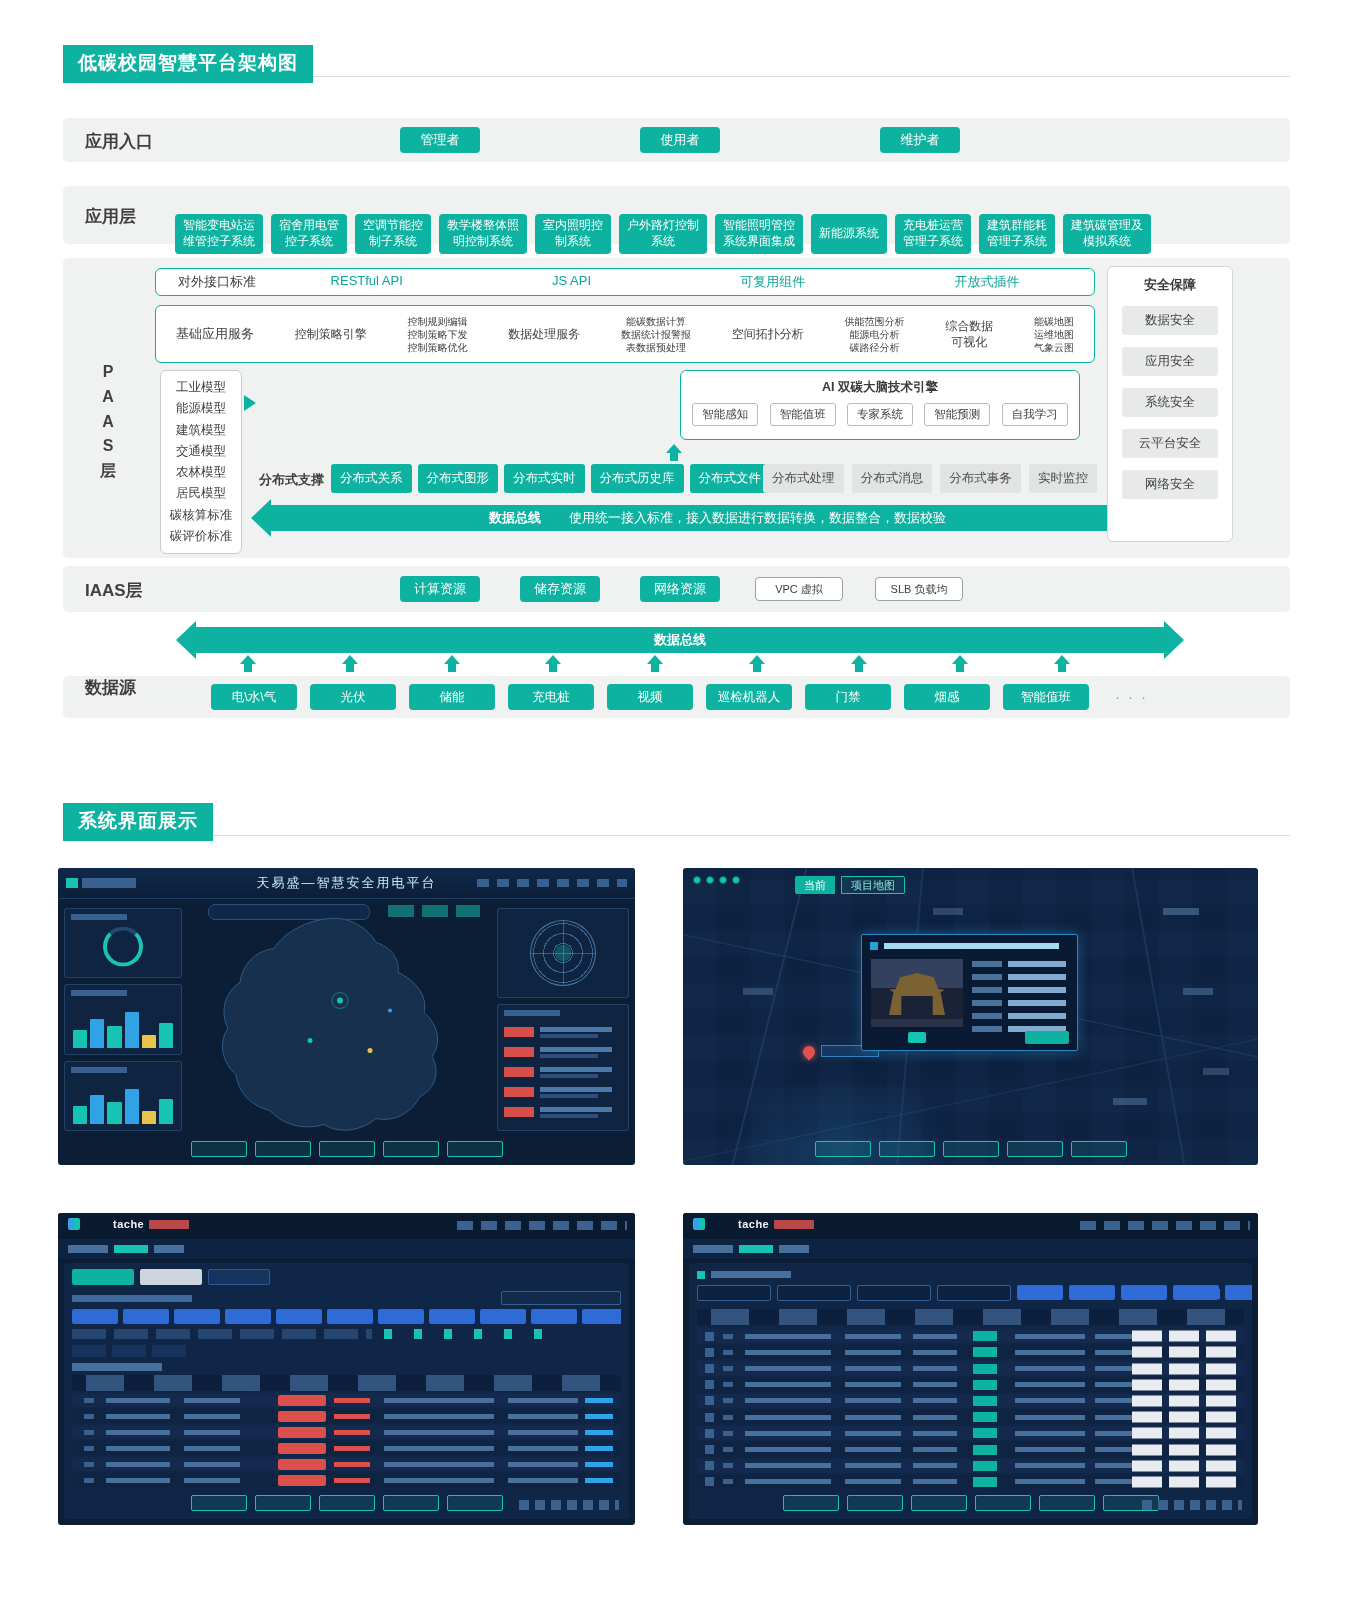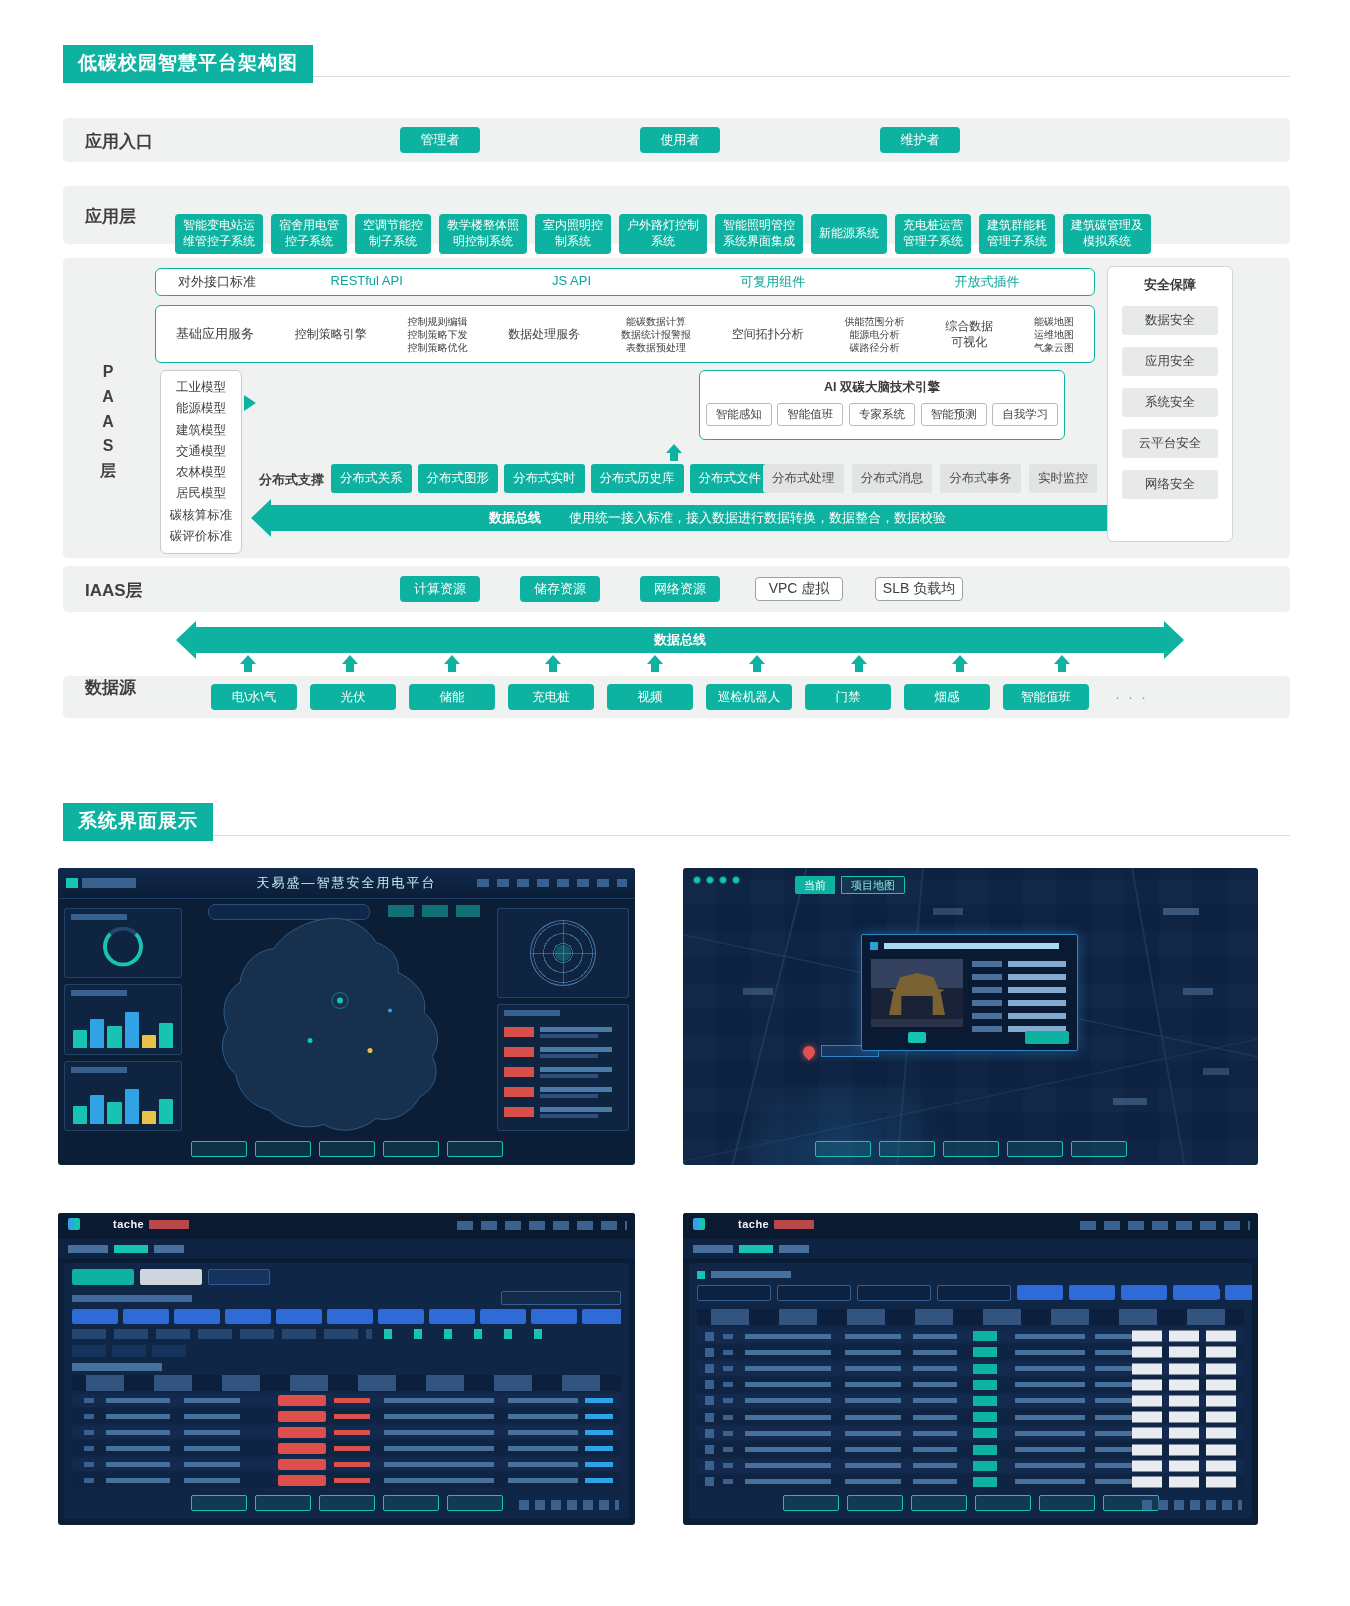--- a/index.html
+++ b/index.html
@@ -47,21 +47,21 @@
   .svc-label{font-size:13px;color:#3d3d3d;}
   .svc-item{font-size:12px;color:#3f3f3f;text-align:center;white-space:pre-line;line-height:1.35;}
   .svc-item.sm{font-size:10px;line-height:1.3;}
   #models-box{position:absolute;left:97px;top:112px;width:82px;height:184px;background:#fff;
     border:1px solid #c7cbcb;border-radius:6px;display:flex;flex-direction:column;
     justify-content:space-around;align-items:center;padding:6px 0;box-sizing:border-box;}
   .model-item{font-size:12.5px;color:#3f3f3f;}
   .arr-right{position:absolute;left:181px;top:137px;width:0;height:0;
     border-left:12px solid #0db3a0;border-top:8px solid transparent;border-bottom:8px solid transparent;}
   #db-box{left:192px;top:112px;width:413px;height:70px;}
-  #ai-box{left:636px;top:112px;width:366px;height:70px;}
+  #ai-box{left:617px;top:112px;width:400px;height:70px;}
   .obox-title{text-align:center;font-size:12.5px;font-weight:bold;color:#3a3a3a;padding-top:8px;}
   .chip-row{display:flex;justify-content:space-evenly;margin-top:7px;}
   .data-chip{border:1px solid #b7bbbb;border-radius:3px;background:#fff;font-size:11.5px;
     color:#3f3f3f;padding:3px 9px;}
   .arr-up{position:absolute;left:603px;top:186px;width:0;height:0;
     border-left:8px solid transparent;border-right:8px solid transparent;border-bottom:9px solid #0db3a0;}
   .arr-up-stem{position:absolute;left:607px;top:195px;width:8px;height:8px;background:#0db3a0;}
   .dist-label{position:absolute;left:196px;top:213px;font-size:13px;font-weight:bold;color:#3f3f3f;}
   .dist-filled{position:absolute;left:268px;top:206px;display:flex;gap:6px;}
   .dist-btn{background:#0db3a0;color:#fff;font-size:12.5px;padding:6px 9px;border-radius:3px;}
@@ -81,21 +81,21 @@
   .sec-title{text-align:center;font-size:13px;font-weight:bold;color:#3a3a3a;padding-top:9px;}
   .sec-chip{background:#e8eaea;border-radius:3px;font-size:12.5px;color:#3f3f3f;text-align:center;
     padding:6px 0;margin:12px 14px;}
 
   
   .iaas-filled{position:absolute;left:337px;top:10px;display:flex;gap:40px;}
   .iaas-btn{width:80px;height:26px;background:#0db3a0;color:#fff;font-size:13px;border-radius:4px;
     display:flex;align-items:center;justify-content:center;}
   .iaas-outs{position:absolute;left:692px;top:11px;display:flex;gap:32px;}
   .iaas-out-btn{width:88px;height:24px;border:1px solid #9aa3a3;background:#fff;color:#3f3f3f;
-    font-size:14px;border-radius:4px;display:flex;align-items:center;justify-content:center;box-sizing:border-box;}
+    font-size:11px;border-radius:4px;display:flex;align-items:center;justify-content:center;box-sizing:border-box;}
   #bus2{left:196px;top:627px;width:968px;height:26px;}
 
   
   .src-arrows{position:absolute;left:240px;top:655px;width:830px;display:flex;justify-content:space-between;}
   .arr-up2{position:relative;width:16px;height:17px;}
   .arr-up2::before{content:"";position:absolute;left:0;top:0;width:0;height:0;
     border-left:8px solid transparent;border-right:8px solid transparent;border-bottom:9px solid #0db3a0;}
   .arr-up2::after{content:"";position:absolute;left:4px;top:9px;width:8px;height:8px;background:#0db3a0;}
   .src-items{position:absolute;left:148px;top:8px;display:flex;gap:13px;}
   .src-btn{width:86px;height:26px;background:#0db3a0;color:#fff;font-size:12.5px;border-radius:4px;

